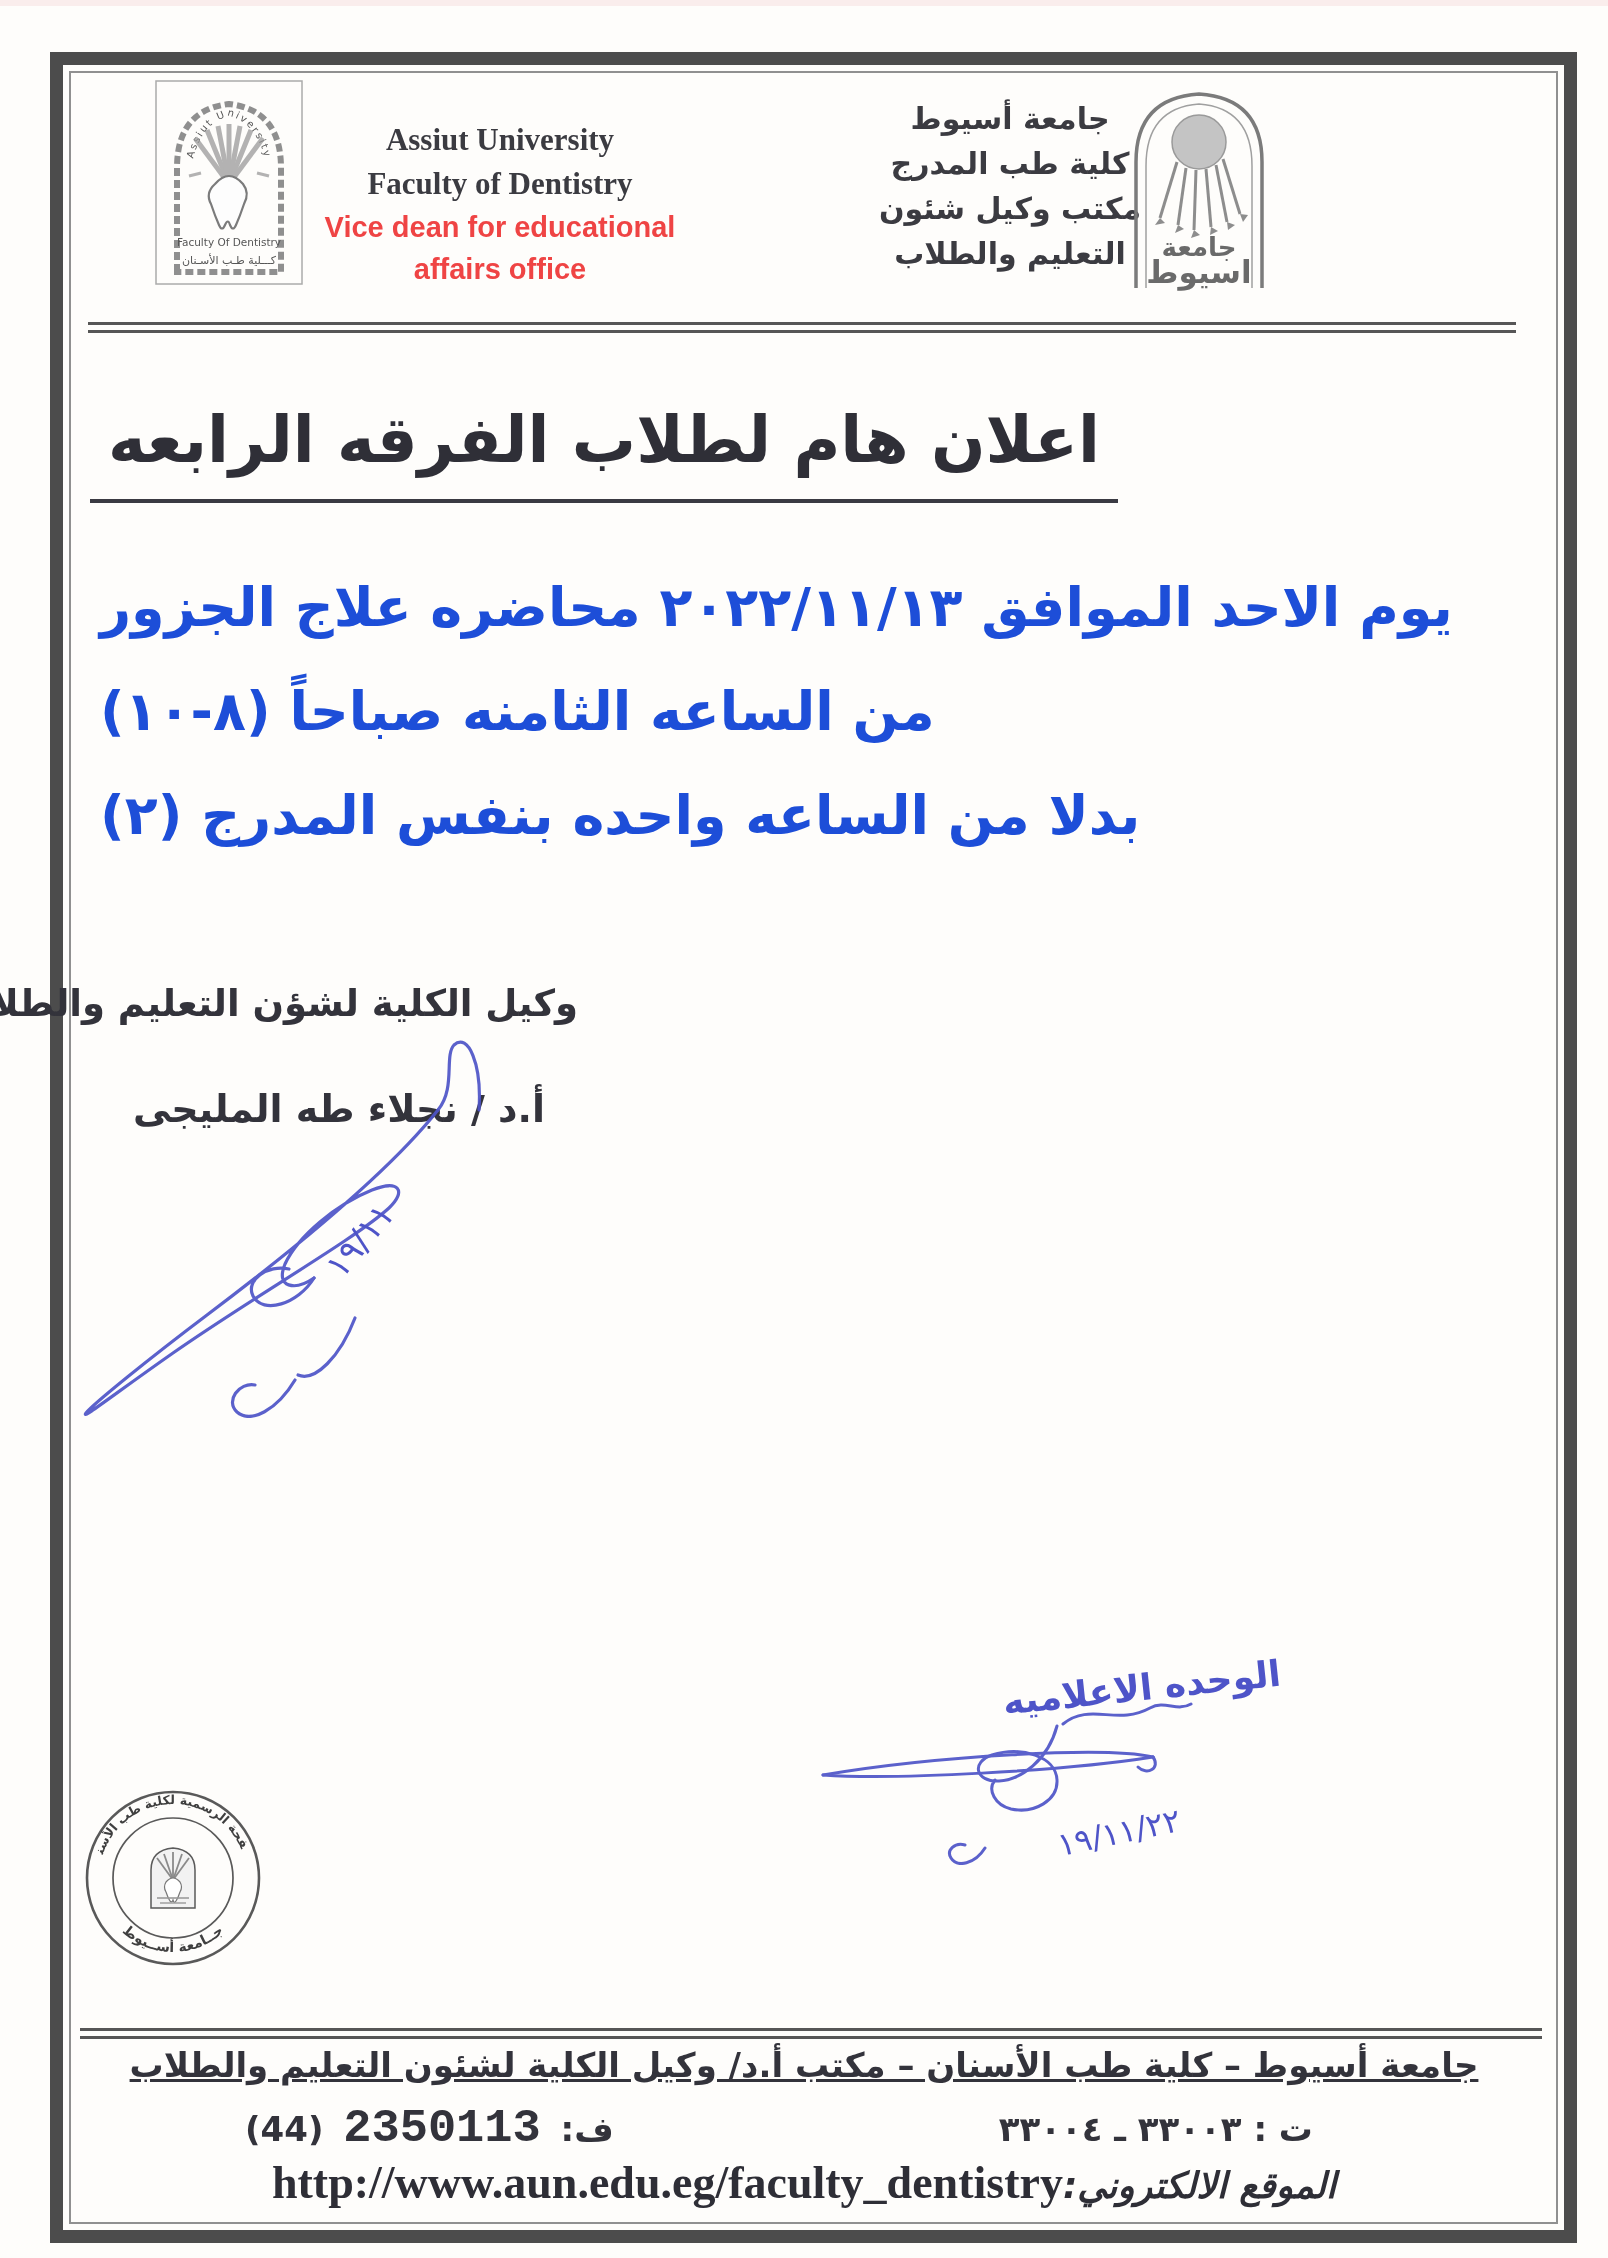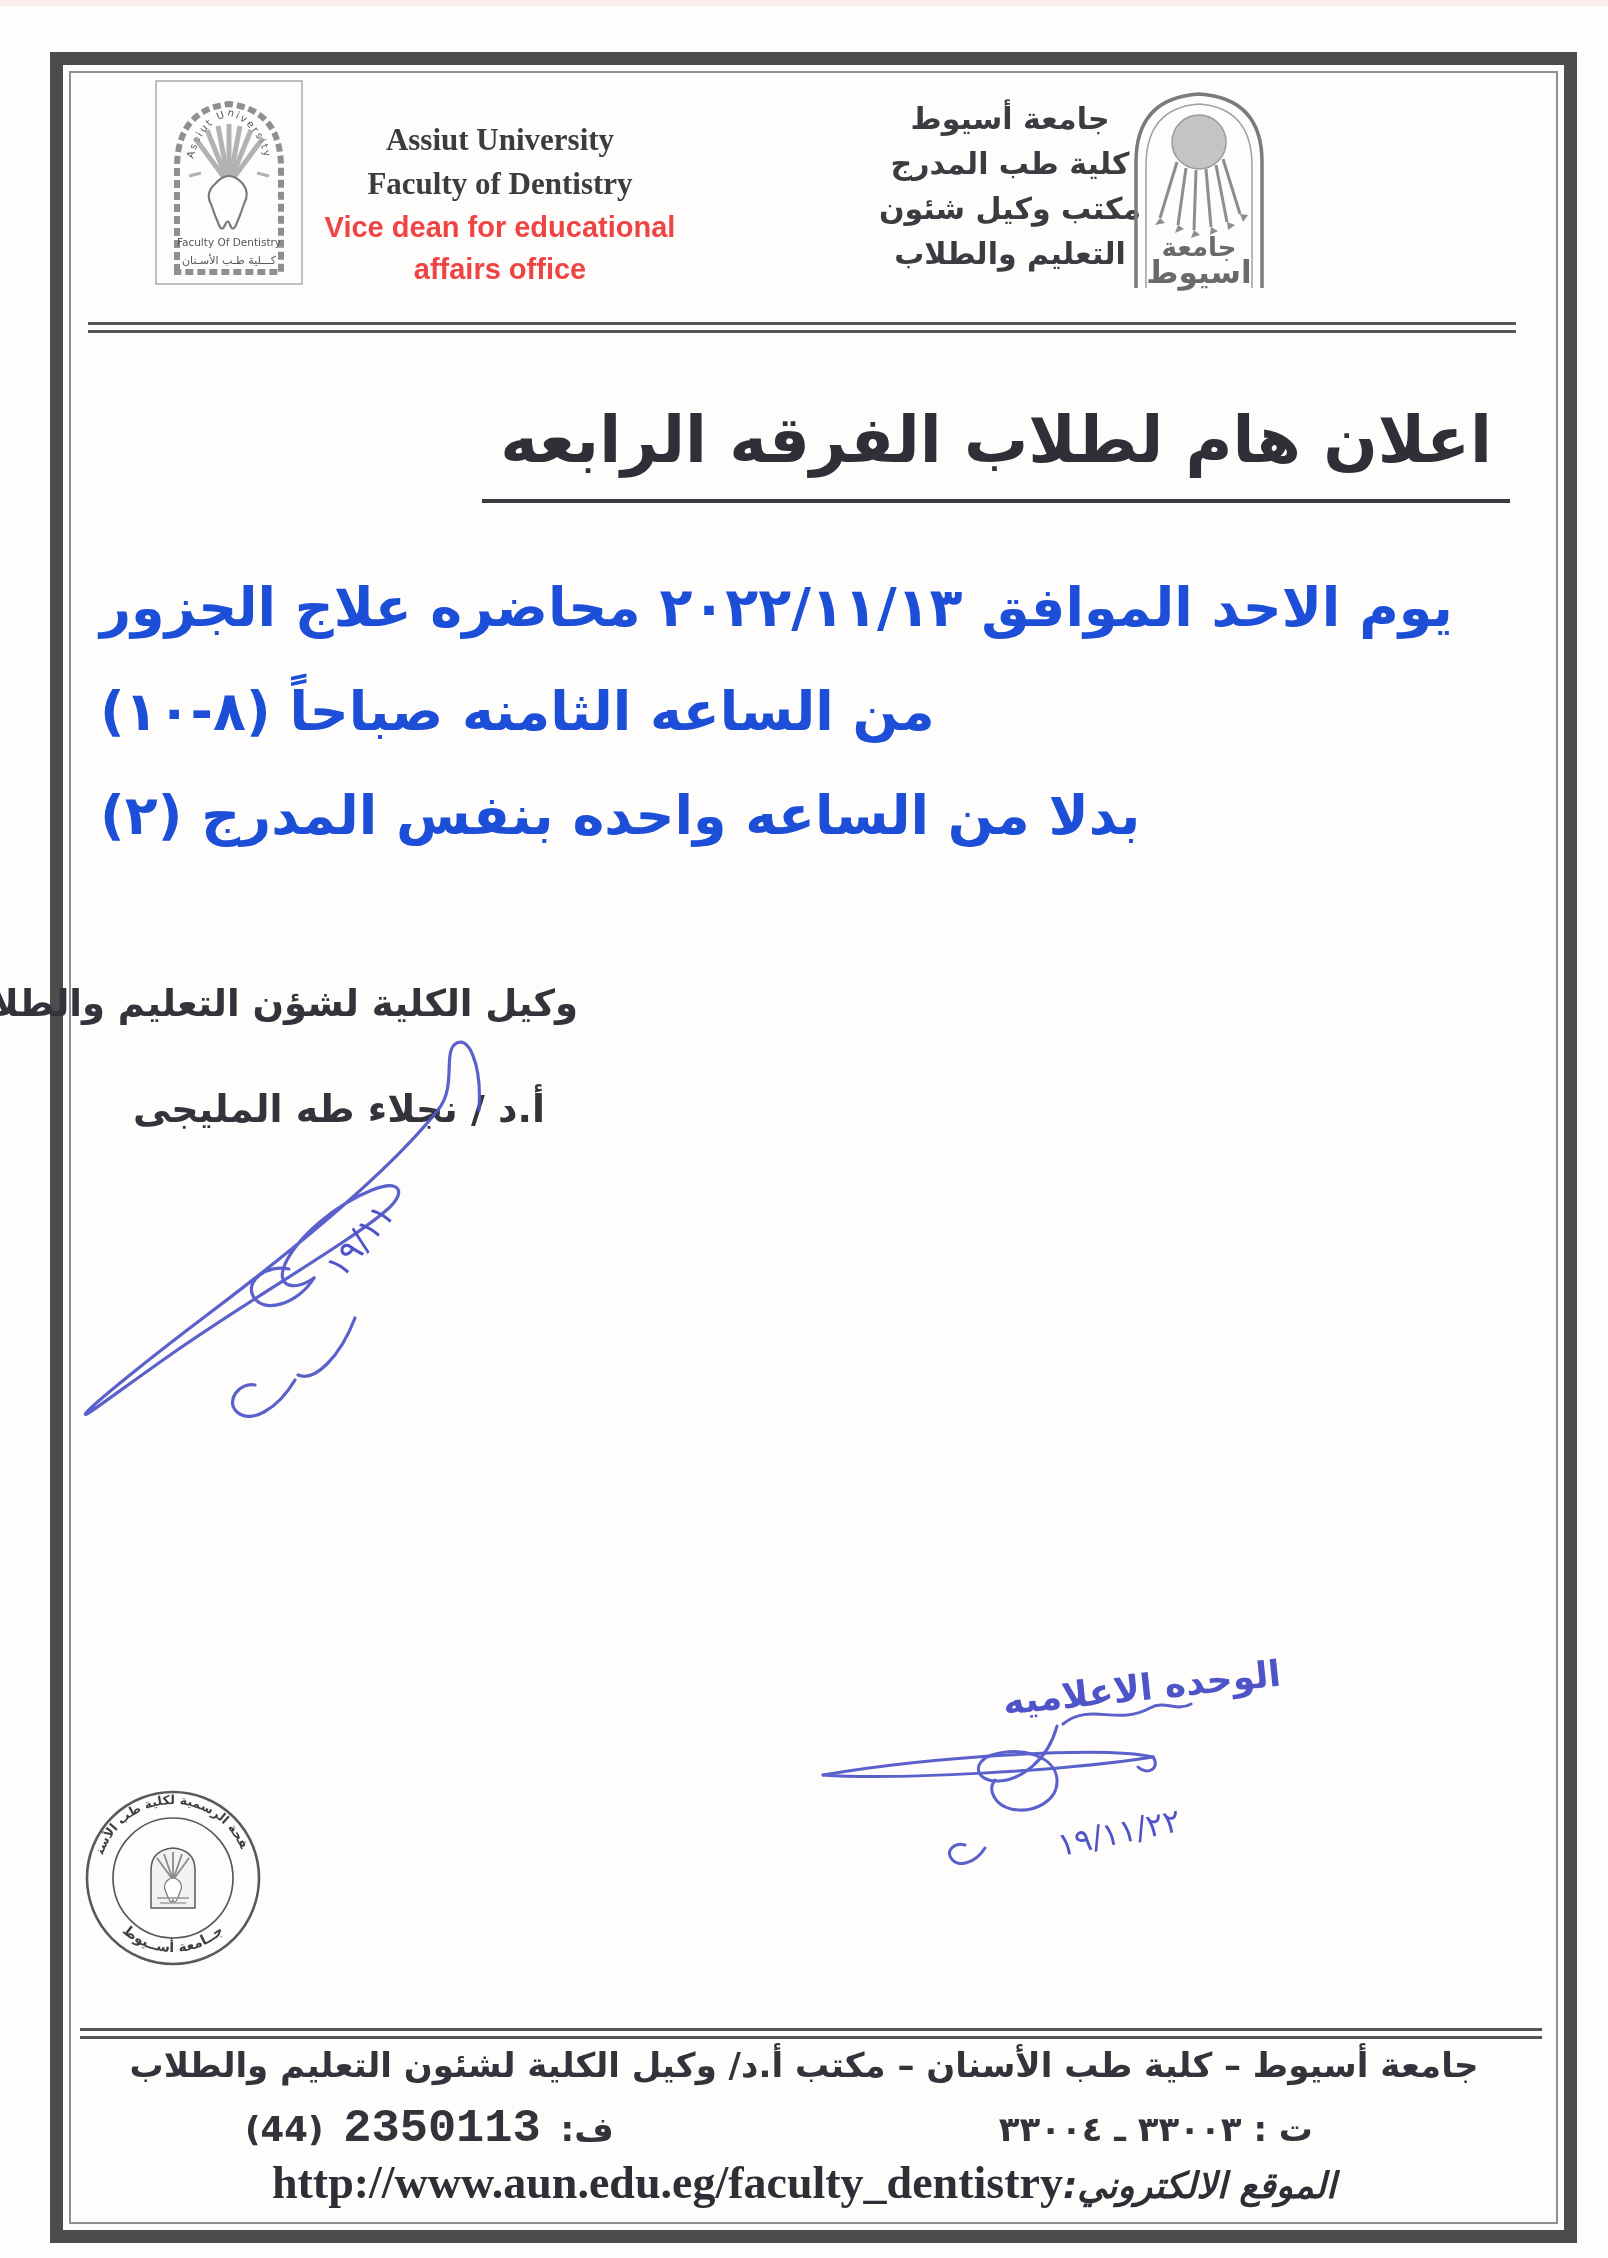--- a/index.html
+++ b/index.html
@@ -21,38 +21,38 @@
             font-size:30px; font-weight:bold; line-height:45px; color:#3b3b41; }
 
   .logo-left  { position:absolute; left:155px; top:80px; }
   .logo-right { position:absolute; left:1124px; top:84px; }
 
   .divider { position:absolute; height:11px; border-top:3px solid #565656; border-bottom:3px solid #565656; }
   .divider-top    { left:88px; top:322px;  width:1428px; }
   .divider-footer { left:80px; top:2028px; width:1462px; }
 
   
-  .title-wrap { position:absolute; left:90px; right:98px; top:403px; text-align:right; direction:rtl; }
+  .title-wrap { position:absolute; left:90px; right:98px; top:403px; text-align:left; direction:rtl; }
   .title-wrap h1 { display:inline-block; font-size:64px; font-weight:bold; color:#2f2f37;
                    border-bottom:4px solid #3a3a42; padding:0 18px 22px 18px; }
   .body-text { position:absolute; left:100px; right:108px; top:556px; direction:rtl; text-align:left;
                font-size:54px; font-weight:bold; color:#1d4ed8; line-height:104px; }
 
   
   .sig-block { position:absolute; left:100px; top:982px; width:478px; direction:rtl; color:#33333b; font-weight:bold; }
   .sig-title { font-size:37px; text-align:center; white-space:nowrap; }
   .sig-name  { font-size:38px; text-align:center; margin-top:62px; white-space:nowrap; }
 
   .sig-ink-1  { position:absolute; left:55px;  top:1012px; }
   .media-note { position:absolute; left:805px; top:1628px; }
   .stamp      { position:absolute; left:83px;  top:1788px; }
 
   
   .footer-address { position:absolute; left:90px; right:90px; top:2045px; text-align:center; direction:rtl;
-                    font-size:34px; font-weight:bold; color:#33333b; }
+                    font-size:34px; font-weight:bold; color:#33333b;text-decoration:underline; }
   .footer-contacts { position:absolute; left:90px; right:90px; top:2102px; direction:rtl; display:flex;
                      justify-content:space-between; align-items:baseline; padding:0 205px 0 155px;
                      font-size:34px; font-weight:bold; color:#33333b; }
   .fax-number { font-family:Liberation Mono, monospace; font-size:47px; margin:0 8px; }
   .footer-site { position:absolute; left:90px; right:90px; top:2156px; text-align:center; direction:rtl; color:#2e2e36; }
   .site-label { font-size:36px; font-weight:bold;font-style:italic; }
   .site-url { font-family:"Liberation Serif",serif; font-size:46px; font-weight:bold; unicode-bidi:embed; direction:ltr;margin-top:20px; }
 
   .ink-blue { stroke:#4e54c8; fill:none; stroke-linecap:round; stroke-linejoin:round; }
   .ink-blue-text { fill:#4e54c8; }

